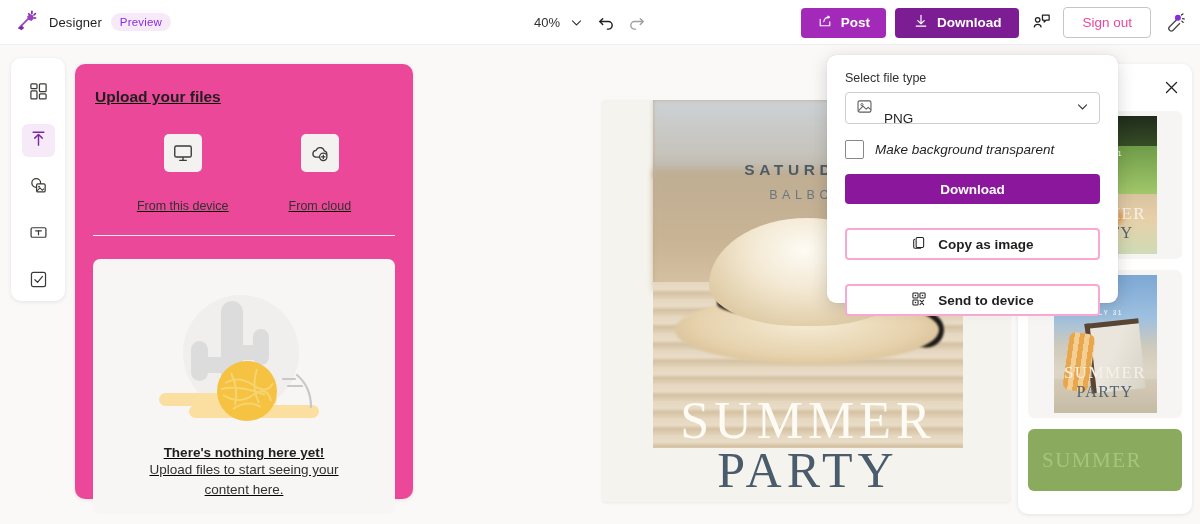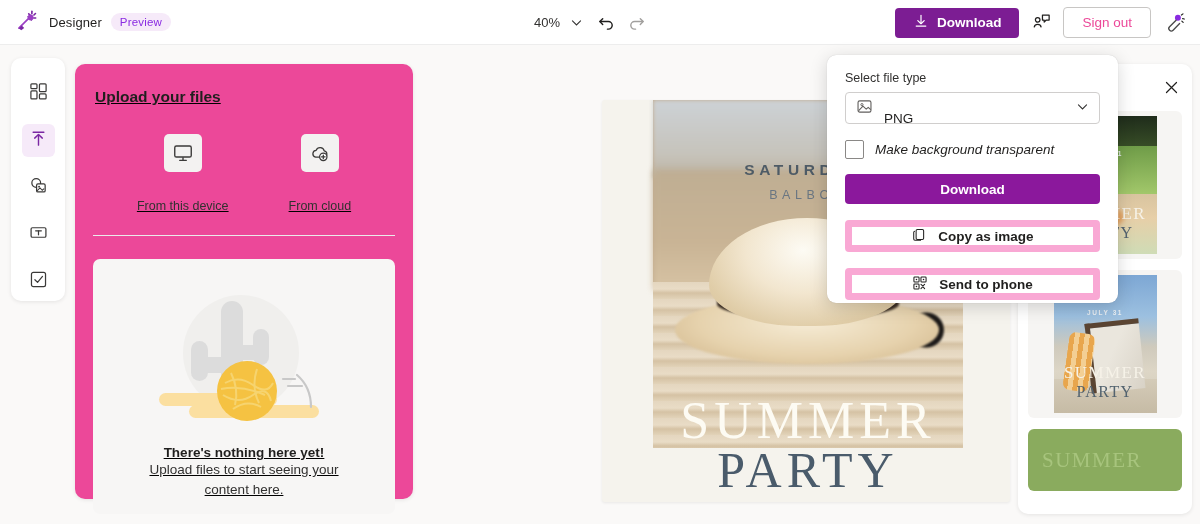--- a/index.html
+++ b/index.html
@@ -221,22 +221,22 @@
   }
   .select-val { font-size: 13.5px; color: #201f1e; flex: 1; margin-top: 20px; }
   .check-row { margin-top: 16px; display: flex; align-items: center; gap: 11px; cursor: pointer; }
   .checkbox { width: 19px; height: 19px; border: 1px solid #8a8886; border-radius: 2px; background: #fff; }
   .check-lbl { font-size: 13.5px; color: #201f1e; font-style: italic; }
   .fly-download {
     margin-top: 15px; width: 100%; height: 30px; background: #8b189c; border: none;
     border-radius: 4px; color: #fff; font-size: 13.5px; font-weight: bold; cursor: pointer;
   }
   .fly-action {
-    margin-top: 16px; width: 100%; height: 32px; background: #fff;
-    border: 7px solid #f9a8d4; border-radius: 4px; cursor: pointer;
+    margin-top: 24px; width: 100%; height: 32px; background: #fff;
+    border: 2px solid #f9a8d4; border-radius: 4px; cursor: pointer;
     display: flex; align-items: center; justify-content: center; gap: 11px;
     font-size: 13.5px; font-weight: bold; color: #201f1e;
   }
 </style>
 </head>
 <body>
 
 <div id="app">
 
   <div class="topbar">
@@ -274,20 +274,30 @@
       </span>
       <span class="icon-btn">
         <svg width="19" height="19" viewBox="0 0 20 20">
           <path d="M14 6 L17 9 L14 12" stroke="#a19f9d" stroke-width="1.5" fill="none" stroke-linecap="round" stroke-linejoin="round"></path>
           <path d="M16.8 9 H8 a4 4 0 0 0 0 8 h1" stroke="#a19f9d" stroke-width="1.5" fill="none" stroke-linecap="round"></path>
         </svg>
       </span>
     </div>
 
     <div class="rightgroup">
+      <button class="btn-post">
+        <span>
+          <svg width="16" height="16" viewBox="0 0 20 20">
+            <path d="M4 8 V16 H16 V11" stroke="#fff" stroke-width="1.4" fill="none" stroke-linecap="round" stroke-linejoin="round"></path>
+            <path d="M8.5 11 C9 7 12 5.2 15.5 5.2" stroke="#fff" stroke-width="1.4" fill="none" stroke-linecap="round"></path>
+            <path d="M13.2 2.8 L16.6 5.2 L13.2 7.6 Z" fill="#fff"></path>
+          </svg>
+        </span>
+        <span>Post</span>
+      </button>
 
       <button class="btn-download">
         <span>
           <svg width="16" height="16" viewBox="0 0 20 20">
             <path d="M10 3 V13" stroke="#fff" stroke-width="1.5" stroke-linecap="round"></path>
             <path d="M6 9.5 L10 13.4 L14 9.5" stroke="#fff" stroke-width="1.5" fill="none" stroke-linecap="round" stroke-linejoin="round"></path>
             <path d="M4 16.4 H16" stroke="#fff" stroke-width="1.5" stroke-linecap="round"></path>
           </svg>
         </span>
         <span>Download</span>
@@ -525,17 +535,17 @@
         <svg width="16" height="16" viewBox="0 0 20 20">
           <rect x="2.4" y="2.4" width="6.4" height="6.4" rx="1" stroke="#201f1e" stroke-width="1.3" fill="none"></rect>
           <rect x="11.2" y="2.4" width="6.4" height="6.4" rx="1" stroke="#201f1e" stroke-width="1.3" fill="none"></rect>
           <rect x="2.4" y="11.2" width="6.4" height="6.4" rx="1" stroke="#201f1e" stroke-width="1.3" fill="none"></rect>
           <circle cx="5.6" cy="5.6" r="1" fill="#201f1e"></circle>
           <circle cx="14.4" cy="5.6" r="1" fill="#201f1e"></circle>
           <circle cx="5.6" cy="14.4" r="1" fill="#201f1e"></circle>
           <path d="M11.2 11.6 L13 13.4 M15.8 11.6 L14 13.4 M11.2 17 L13 15.2 M15.8 17 L14 15.2" stroke="#201f1e" stroke-width="1.3" stroke-linecap="round"></path>
         </svg>
       </span>
-      <span>Send to phone</span>
+      <span>Send to device</span>
     </button>
   </div>
 
 </div>
 
 </body></html>

